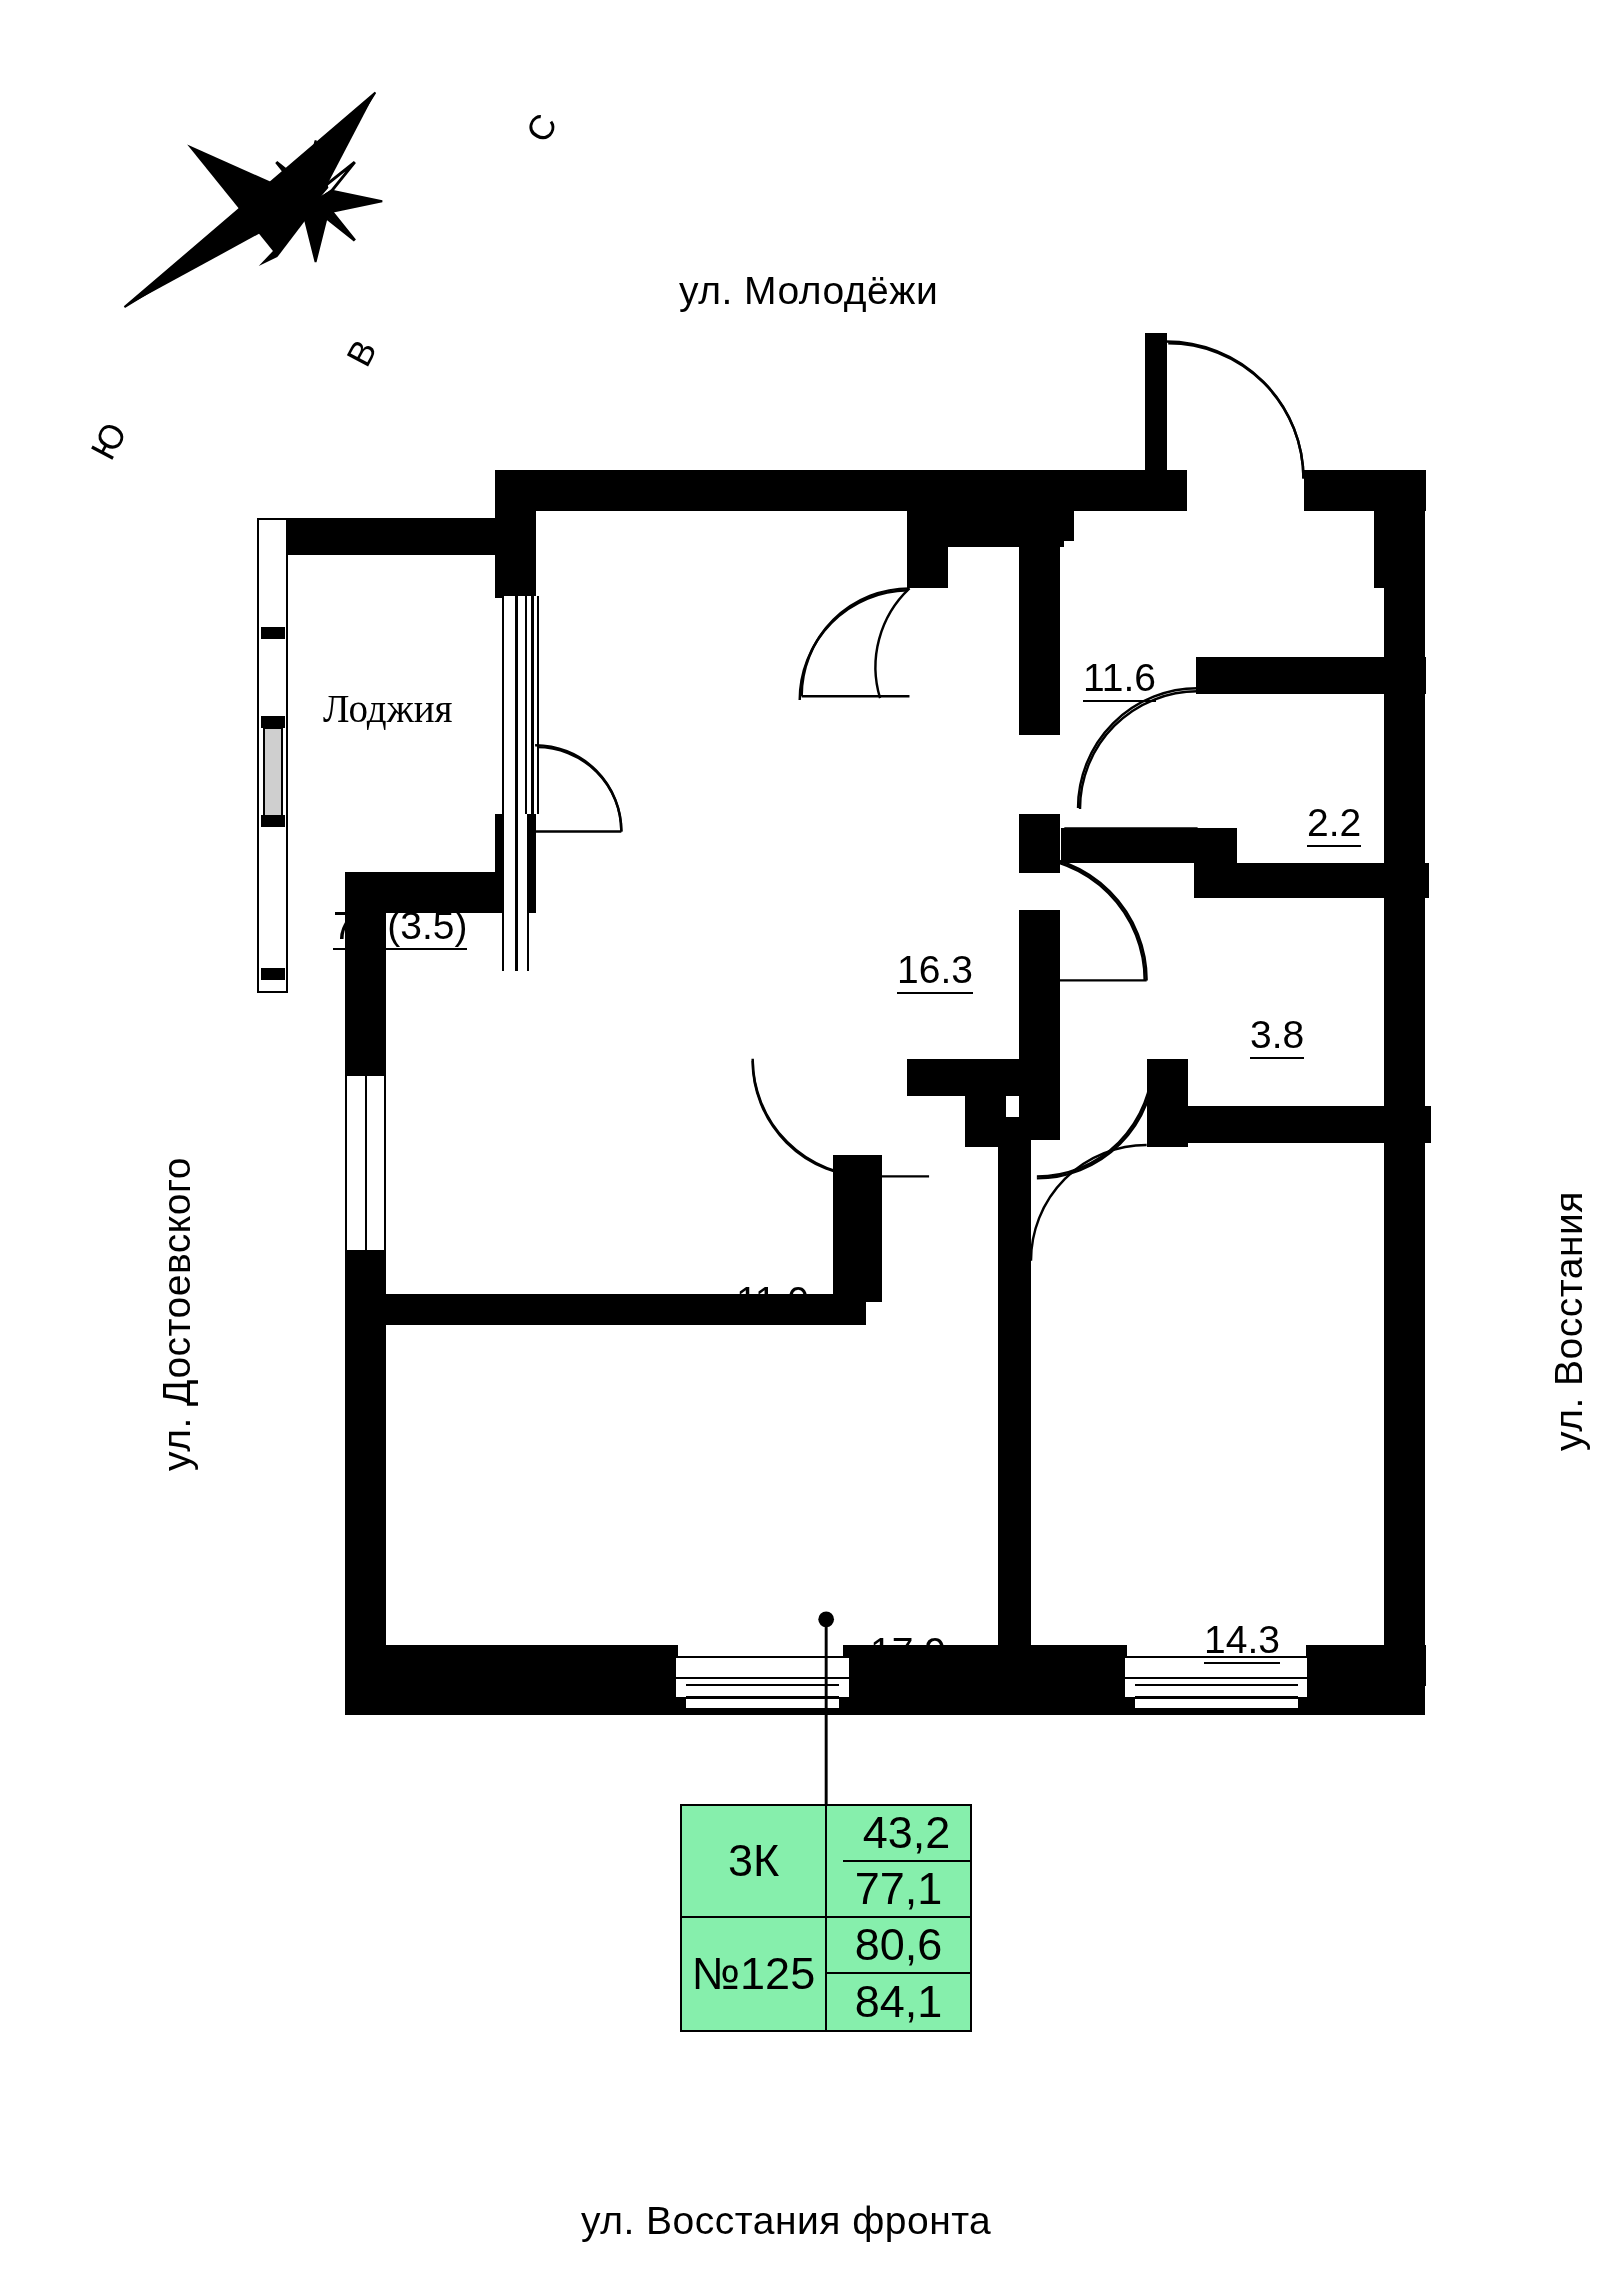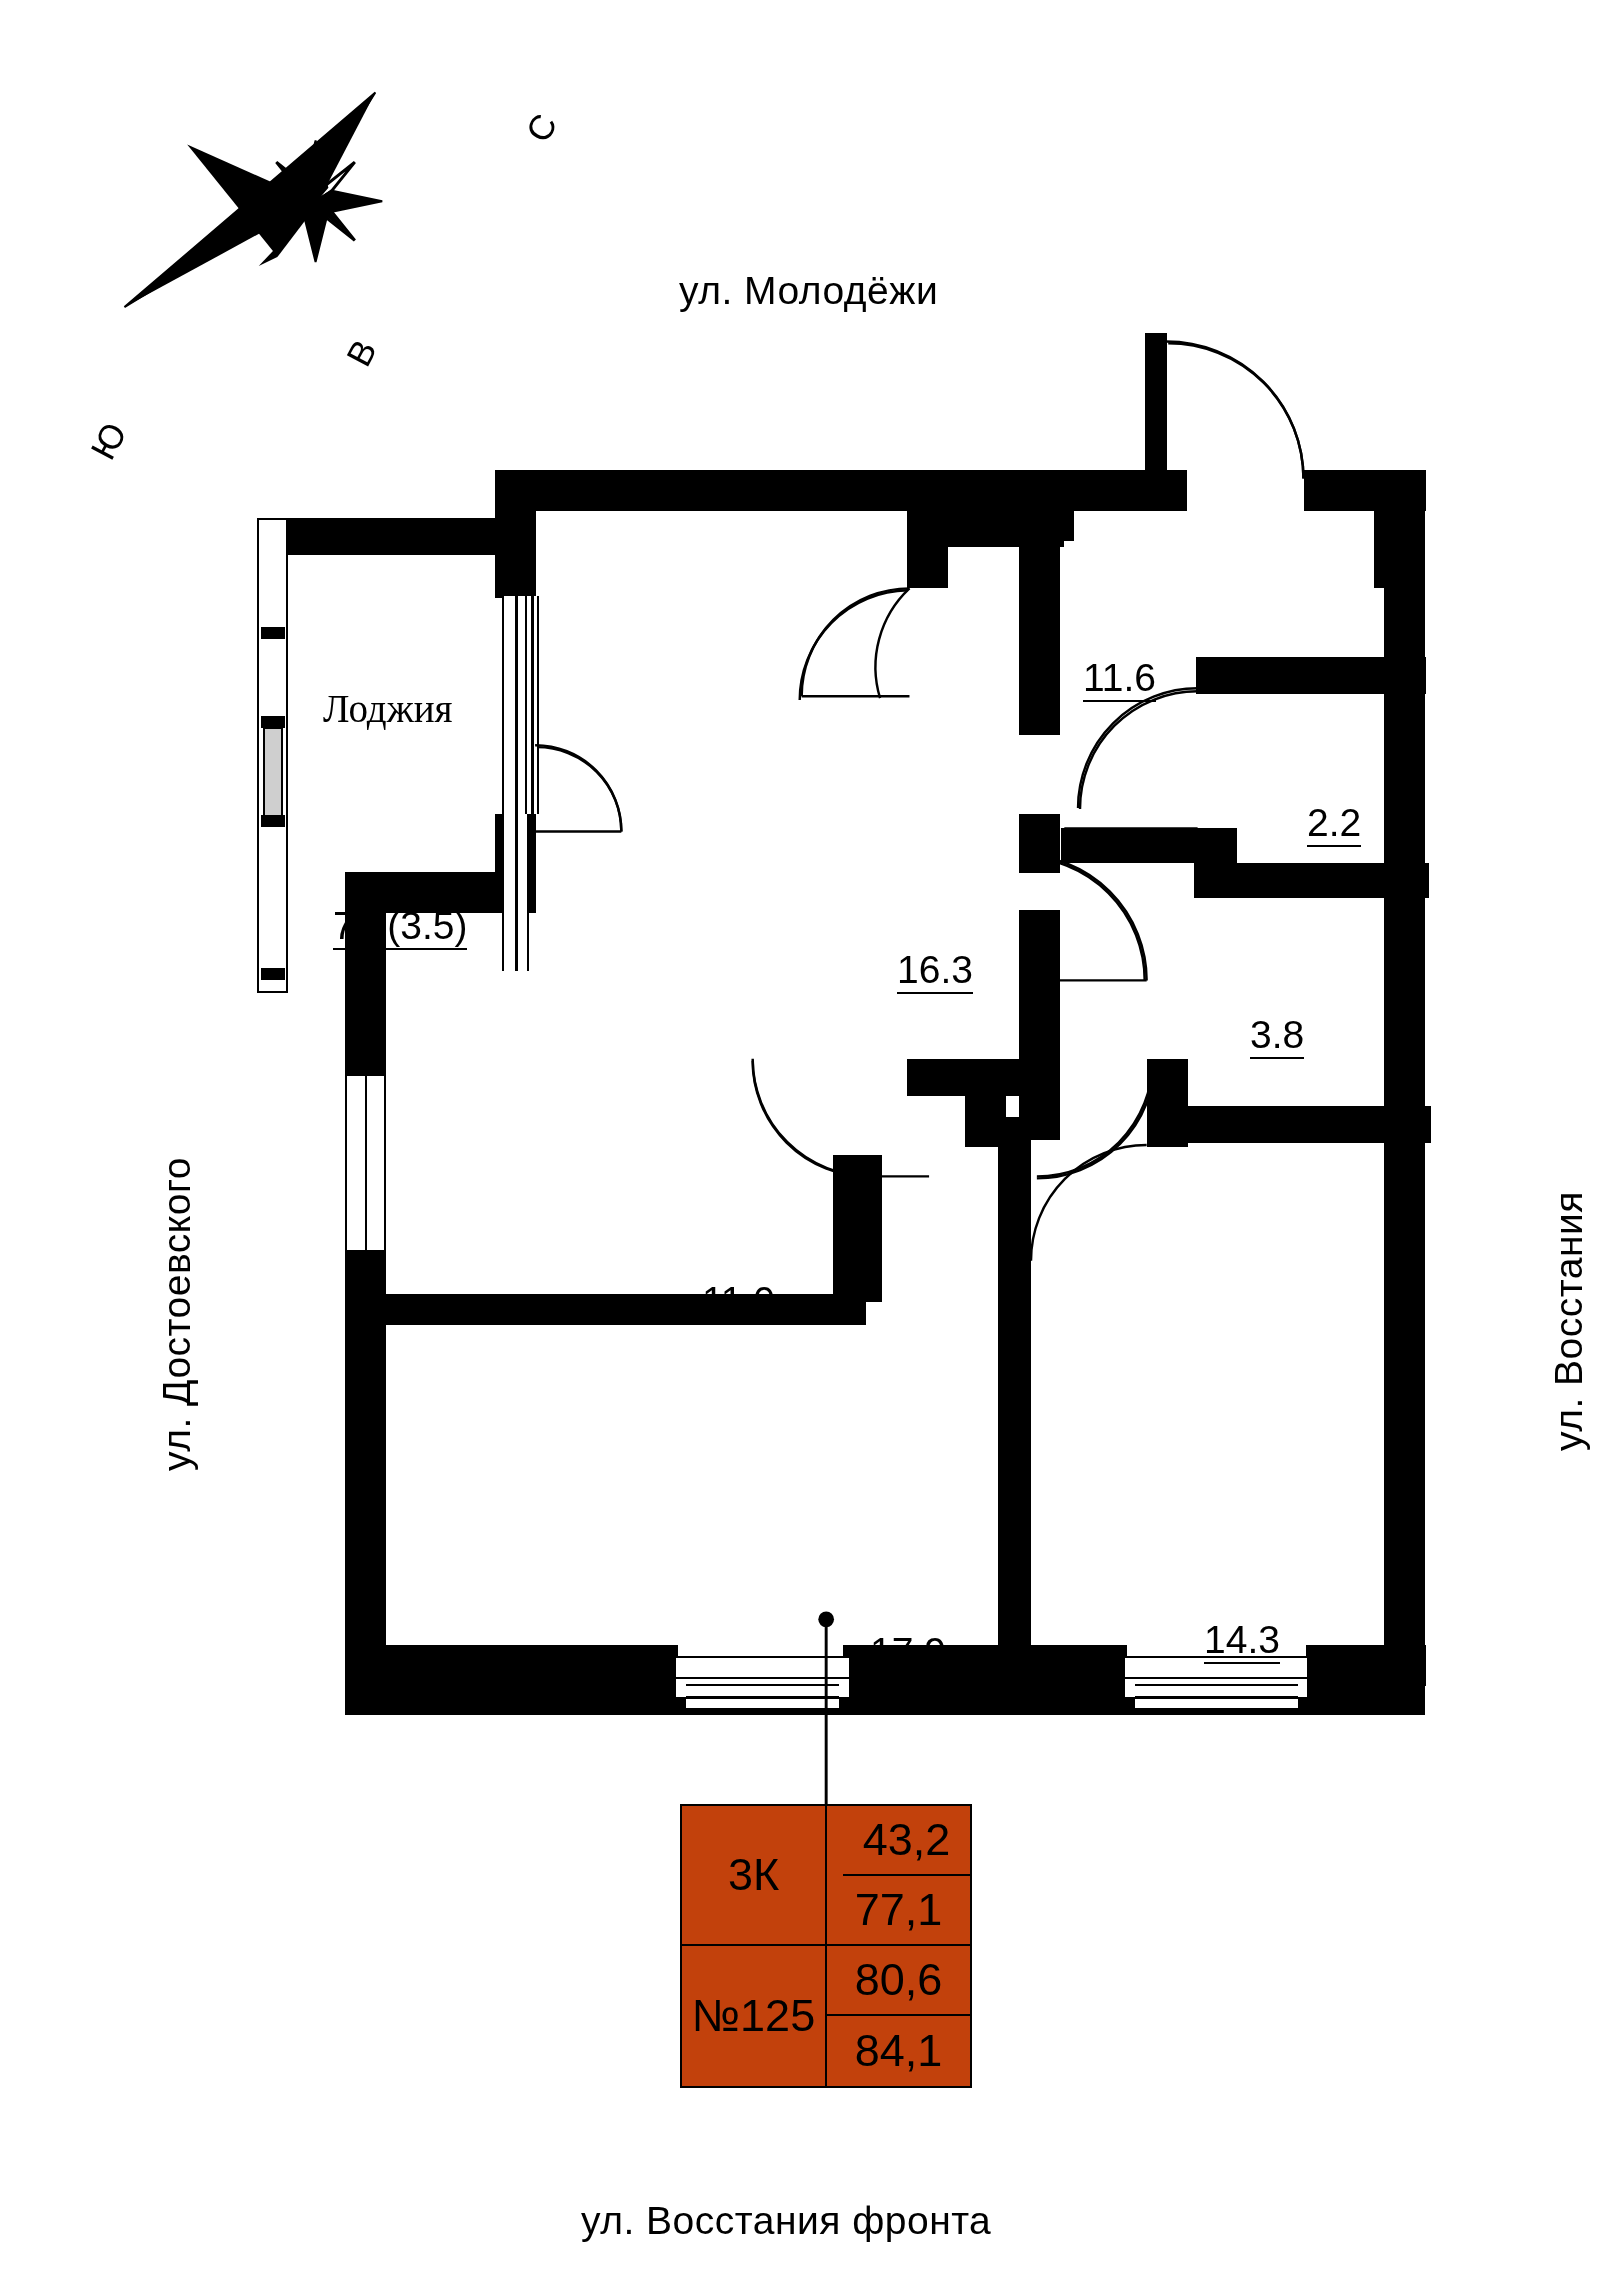--- a/index.html
+++ b/index.html
@@ -103,27 +103,27 @@
     width: 1620px; height: 2293px;
     pointer-events: none;
   }
 
   
   #info-table {
     position: absolute;
     left: 680px;
     top: 1804px;
     width: 292px;
-    height: 284px;
+    height: 228px;
     border: 2.9px solid #000;
     box-sizing: border-box;
     display: grid;
     grid-template-columns: 145px 1fr;
     grid-template-rows: 1fr 1fr 1fr 1fr;
-    background: #c2410c;
+    background: #86efac;
   }
   #info-table .cell {
     display: flex;
     align-items: center;
     justify-content: center;
     font-size: 45px;
     color: #000;
     box-sizing: border-box;
   }
   .lbl-top    { grid-column: 1; grid-row: 1 / span 2; border-right: 2.9px solid #000; border-bottom: 2.9px solid #000;}
@@ -287,21 +287,21 @@
   <div class="area-label" style="left:333px; top:872px;">7.0(3.5)</div>
 
   <div class="area-label" style="left:897px; top:916px;">16.3</div>
 
   <div class="area-label" style="left:1083px; top:624px;">11.6</div>
 
   <div class="area-label" style="left:1307px; top:769px;">2.2</div>
 
   <div class="area-label" style="left:1250px; top:981px;">3.8</div>
 
-  <div class="area-label" style="left:702px; top:1247px;">11.0</div>
+  <div class="area-label" style="left:736px; top:1247px;">11.0</div>
 
   <div class="area-label" style="left:870px; top:1598px;">17.9</div>
 
   <div class="area-label" style="left:1204px; top:1586px;">14.3</div>
 
   <svg class="svg-layer" viewBox="0 0 1653 2339" xmlns="http://www.w3.org/2000/svg">
     <circle cx="843" cy="1652" r="8" fill="#000"></circle>
     <line x1="843" y1="1652" x2="843" y2="1845" stroke="#000" stroke-width="3"></line>
   </svg>
 

